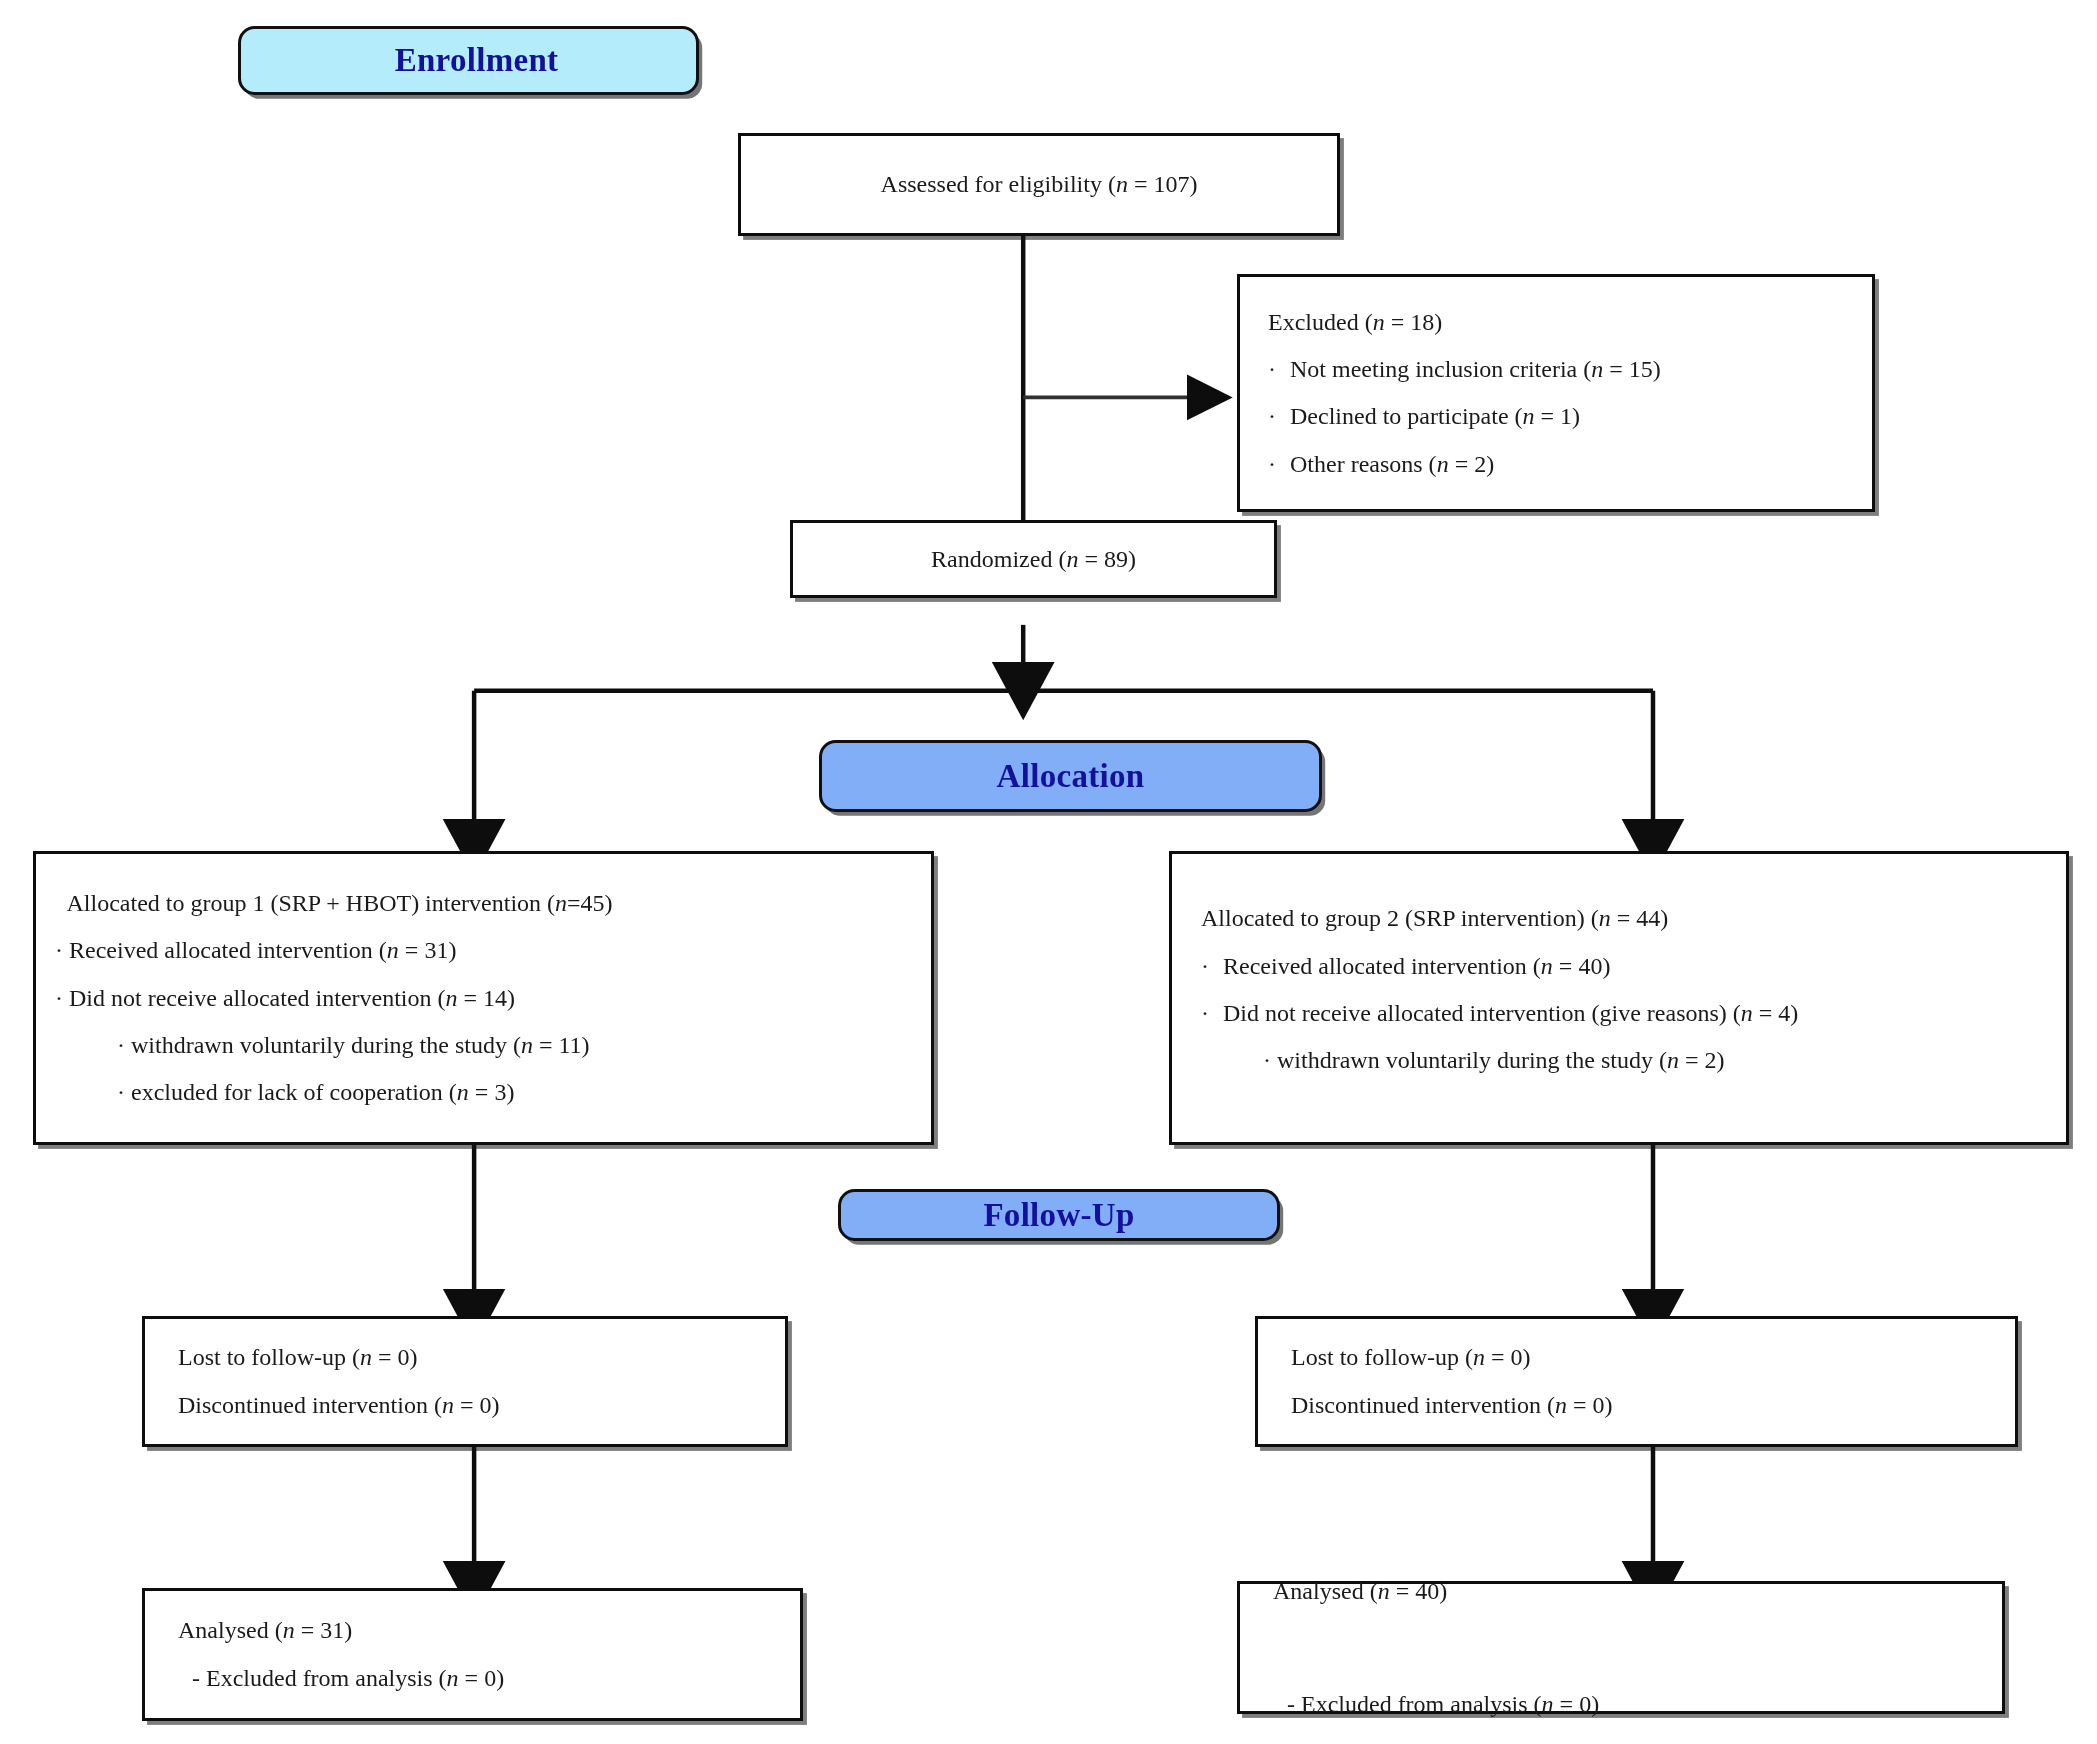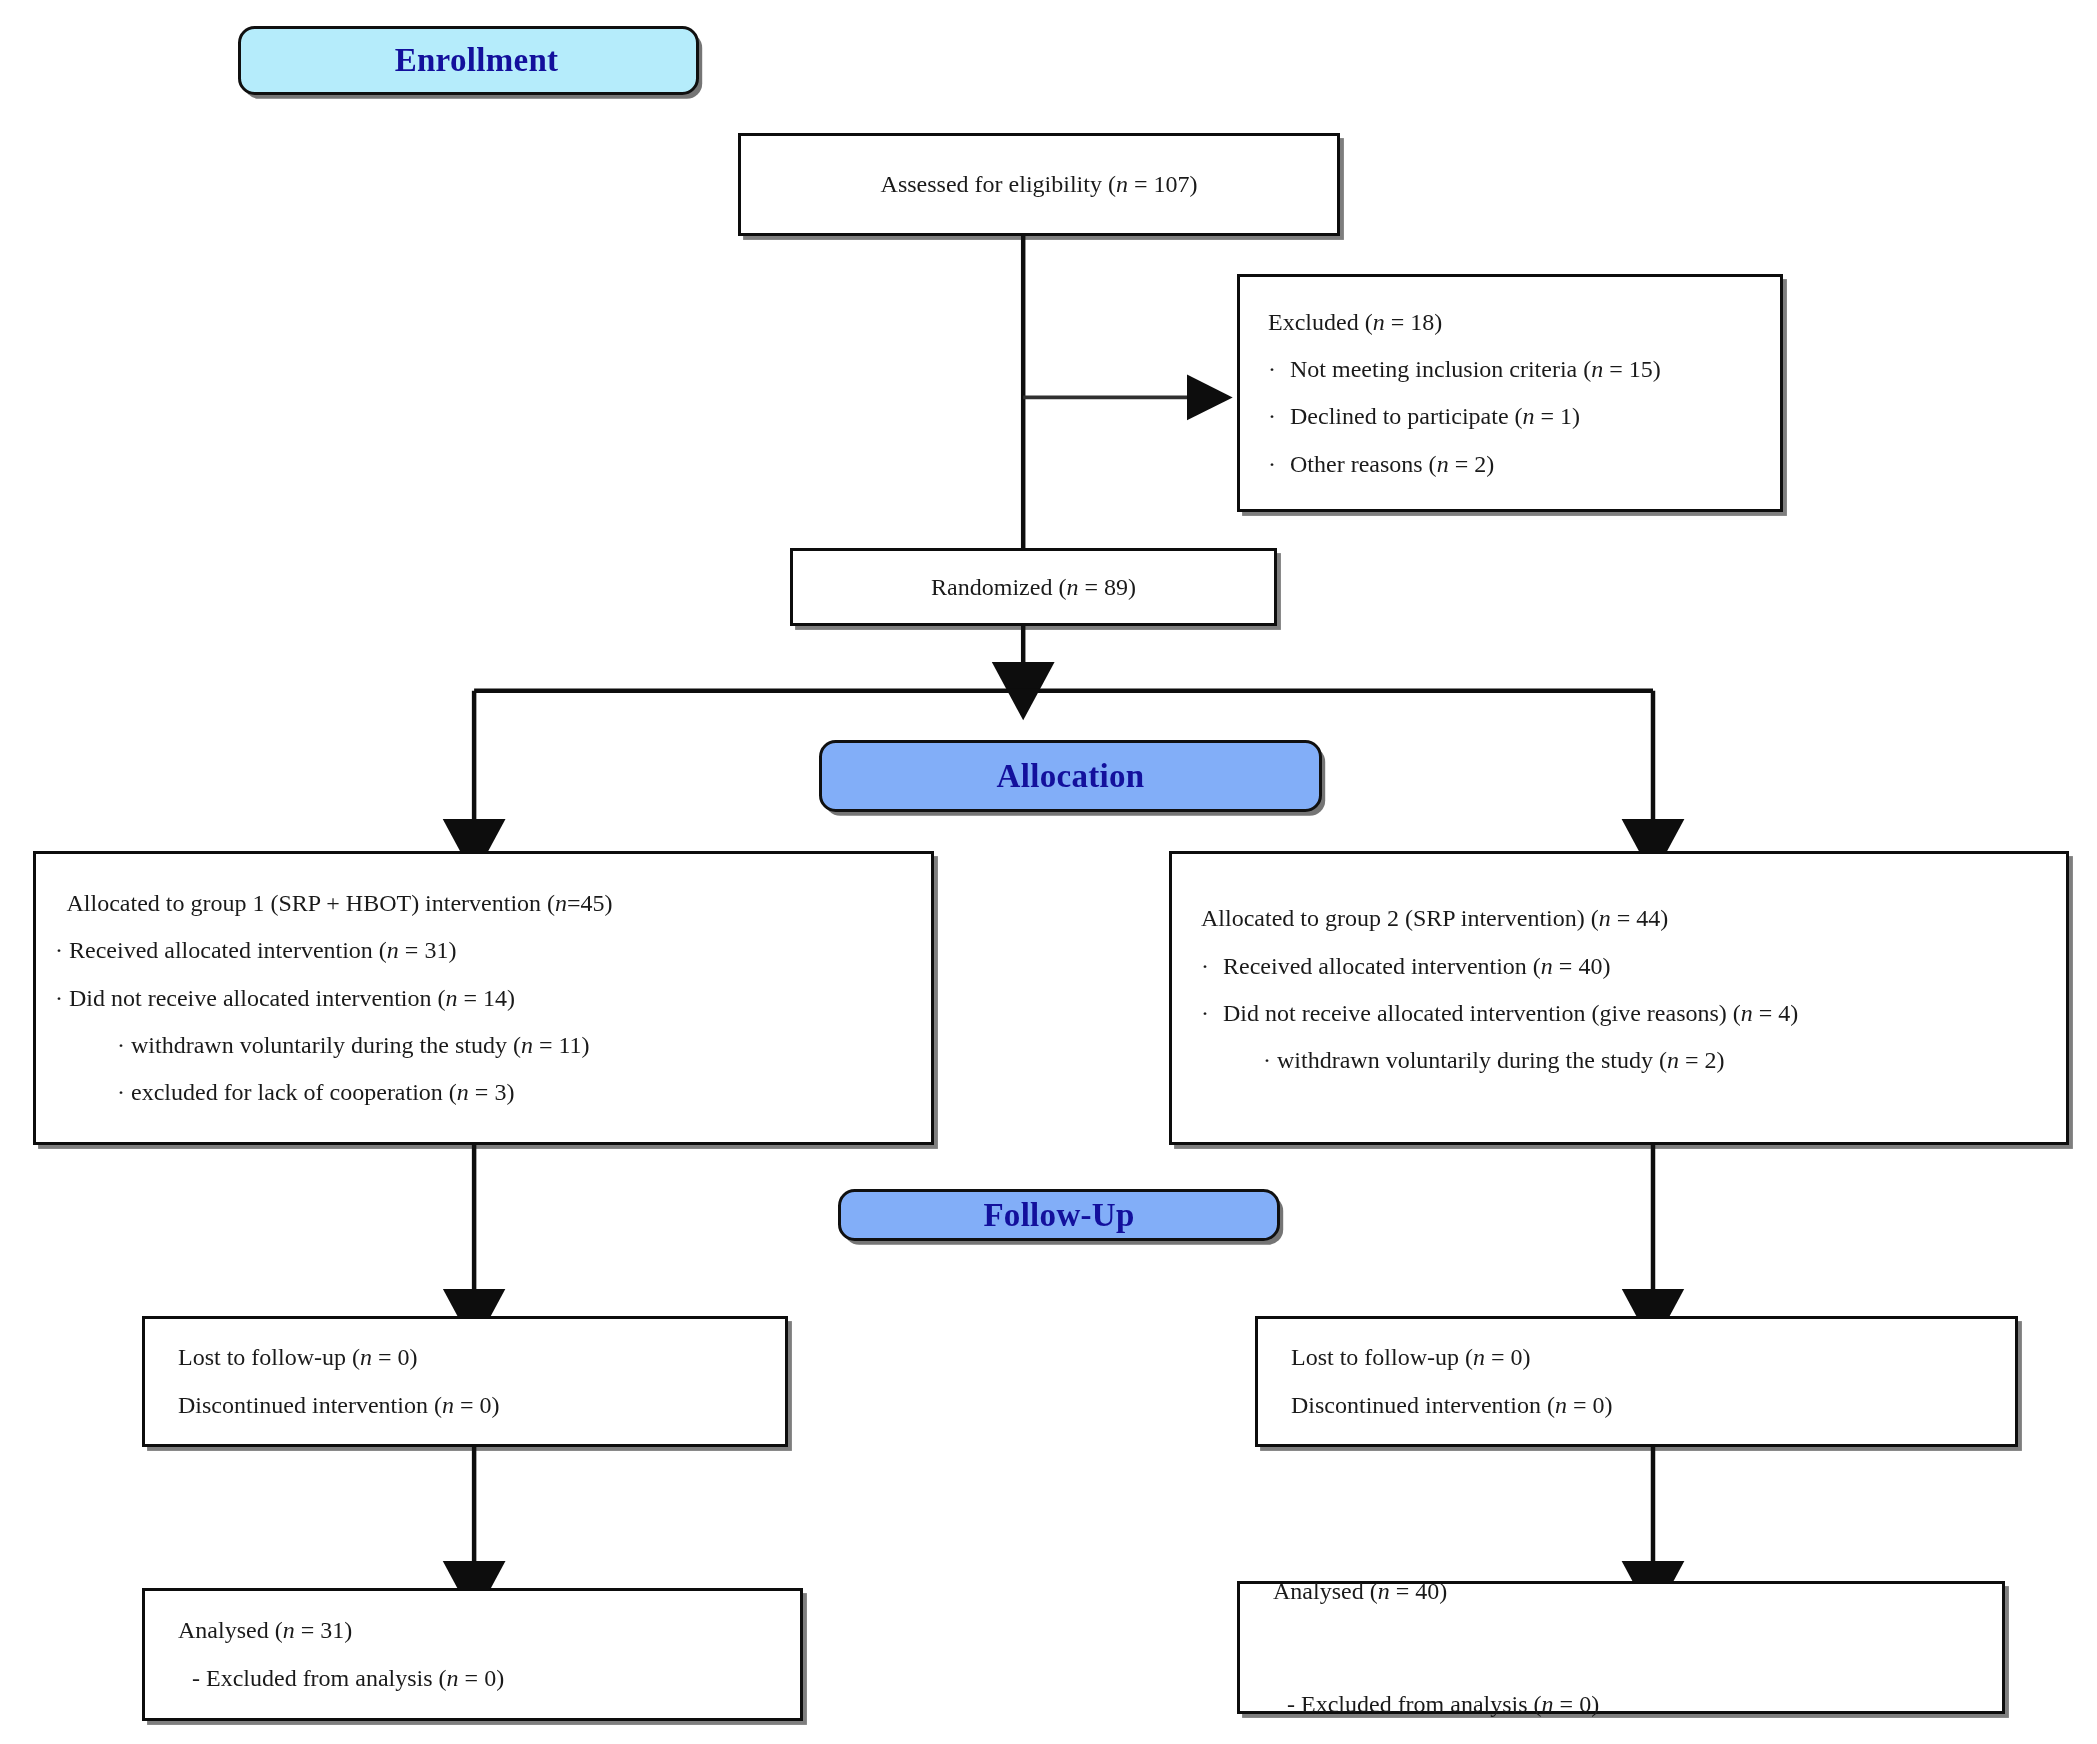--- a/index.html
+++ b/index.html
@@ -99,31 +99,31 @@
   </svg>
 
   <div class="banner" style="left:238px; top:26px; width:461px; height:69px; background:#b5ecfb;padding-left:16px;">
     <span>Enrollment</span>
   </div>
 
   <div class="node center" style="left:738px; top:133px; width:602px; height:103px;">
     <div class="ln">Assessed for eligibility (<i>n</i> = 107)</div>
   </div>
 
-  <div class="node" style="left:1237px; top:274px; width:546px; height:238px; padding:16.7px 0 16.7px 28px;">
+  <div class="node" style="left:1237px; top:274px; width:638px; height:238px; padding:16.7px 0 16.7px 28px;">
     <div class="ln">Excluded (<i>n</i> = 18)</div>
     <div class="sp"></div>
     <div class="ln"><span class="bul">·</span><span>Not meeting inclusion criteria (<i>n</i> = 15)</span></div>
     <div class="sp"></div>
     <div class="ln"><span class="bul">·</span><span>Declined to participate (<i>n</i> = 1)</span></div>
     <div class="sp"></div>
     <div class="ln"><span class="bul">·</span><span>Other reasons (<i>n</i> = 2)</span></div>
   </div>
 
-  <div class="node center" style="left:790px; top:548px; width:487px; height:78px;">
+  <div class="node center" style="left:790px; top:520px; width:487px; height:78px;">
     <div class="ln">Randomized (<i>n</i> = 89)</div>
   </div>
 
   <div class="banner" style="left:819px; top:740px; width:503px; height:72px; background:#82aef8;">
     <span>Allocation</span>
   </div>
 
   <div class="node" style="left:33px; top:851px; width:901px; height:294px; padding:14px 0 14px 19px;">
     <div class="ln" style="padding-left:11.5px;">Allocated to group 1 (SRP + HBOT) intervention (<i>n</i>=45)</div>
     <div class="sp"></div>

